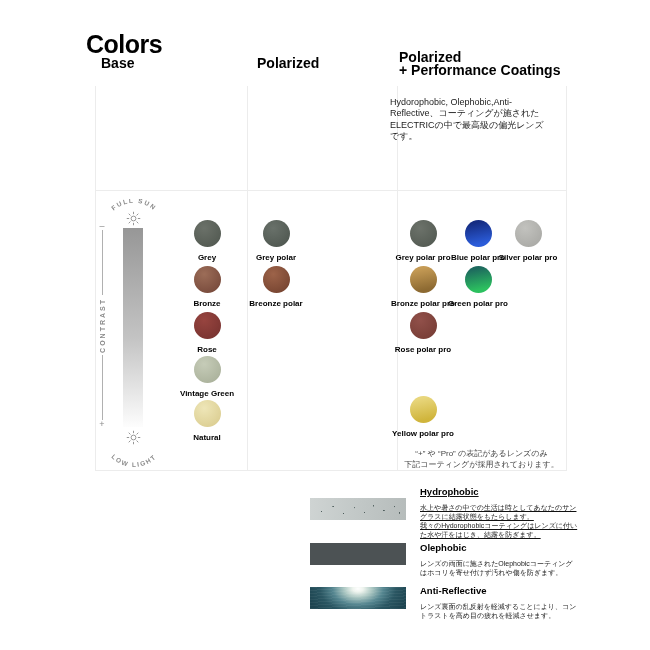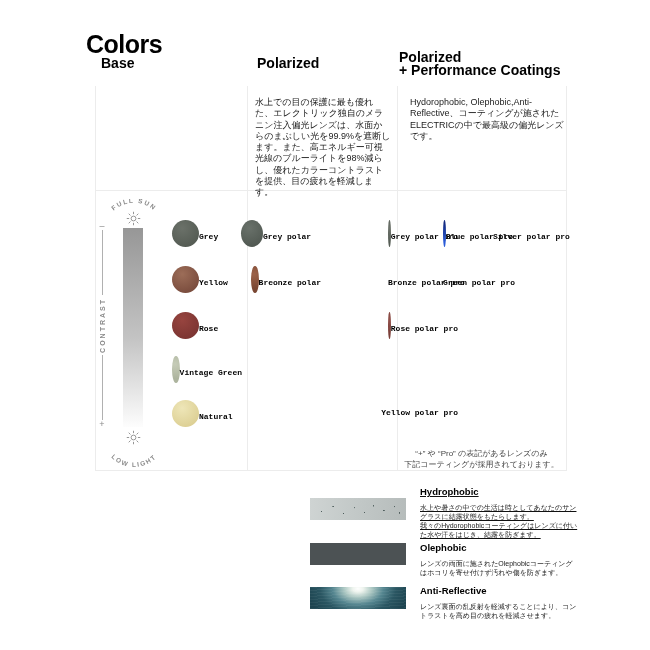--- a/index.html
+++ b/index.html
@@ -14,21 +14,21 @@
   
   .grad-bar{width:20px;height:199px;background:linear-gradient(#979797 0%,#c3c3c3 55%,#fdfdfd 100%);}
   .arc-text{font-size:6.5px;font-weight:600;letter-spacing:1.6px;fill:#8a8a8a;}
   .contrast-axis{display:flex;flex-direction:column;align-items:center;width:14px;height:206px;}
   .contrast-axis .sym{font-size:9px;color:#8a8a8a;line-height:8px;}
   .contrast-axis .seg{flex:1 1 auto;width:0;border-left:1px solid #b0b0b0;}
   .contrast-label{writing-mode:vertical-rl;transform:rotate(180deg);font-size:7px;letter-spacing:2px;
                   color:#8a8a8a;font-weight:600;padding:3px 0;}
   
   .swatch-zone{position:absolute;}
-  .swatch{position:absolute;display:flex;flex-direction:row;align-items:center;width:70px;transform:translateX(-50%);font-family:Liberation Mono, monospace;}
+  .swatch{position:absolute;display:flex;flex-direction:column;align-items:center;width:70px;transform:translateX(-50%);}
   .circle{width:27px;height:27px;border-radius:50%;}
   .swatch-label{margin-top:6px;font-size:8px;font-weight:700;color:#000;white-space:nowrap;}
   .footnote{font-size:8px;line-height:10.5px;color:#444;text-align:center;white-space:pre-line;}
   
   .coating-photo{width:96px;height:22px;}
   .photo-hydro{background:
      radial-gradient(circle 1.2px at 12% 62%, #51605f 45%, transparent 65%),
      radial-gradient(circle 1.1px at 24% 38%, #576665 45%, transparent 65%),
      radial-gradient(circle 1.3px at 35% 70%, #4c5b5a 45%, transparent 65%),
      radial-gradient(circle 1.1px at 46% 45%, #566564 45%, transparent 65%),
@@ -65,22 +65,21 @@
   <div class="abs hline" style="left:95px;top:190px;width:472px;"></div>
   <div class="abs hline" style="left:95px;top:470px;width:472px;"></div>
 
   <div class="abs col-header" style="left:101px;top:57px;">Base</div>
   <div class="abs col-header" style="left:257px;top:57px;">Polarized</div>
   <div class="abs col-header" style="left:399px;top:51px;">
     <div>Polarized</div>
     <div>+ Performance Coatings</div>
   </div>
 
-  <div class="abs col-desc" style="left:255px;top:97px;width:136px;">水上での目の保護に最も優れた、エレクトリック独自のメラニン注入偏光レンズは、水面からのまぶしい光を99.9%を遮断します。また、高エネルギー可視光線のブルーライトを98%減らし、優れたカラーコントラストを提供、目の疲れを軽減します。</div>
-  <div class="abs col-desc" style="left:410px;top:97px;width:155px;">Hydorophobic, Olephobic,Anti-Reflective、コーティングが施されたELECTRICの中で最高級の偏光レンズです。</div>
+  <div class="abs col-desc" style="left:390px;top:97px;width:155px;">Hydorophobic, Olephobic,Anti-Reflective、コーティングが施されたELECTRICの中で最高級の偏光レンズです。</div>
 
   <svg class="abs" style="left:100px;top:199px;" width="68" height="24" viewBox="0 0 68 24" xmlns="http://www.w3.org/2000/svg" xmlns:xlink="http://www.w3.org/1999/xlink">
     <defs>
         <path id="arcTop" d="M6,23 A30,30 0 0 1 62,23" fill="none"></path>
       </defs>
     <text class="arc-text"><textPath xlink:href="#arcTop" href="#arcTop" startOffset="50%" text-anchor="middle">FULL SUN</textPath></text>
   </svg>
   <svg class="abs" style="left:126px;top:211px;" width="15" height="15" viewBox="0 0 20 20">
     <circle cx="10" cy="10" r="3.2" fill="none" stroke="#8a8a8a" stroke-width="1.2"></circle>
     <g stroke="#8a8a8a" stroke-width="1.2">
@@ -123,41 +122,41 @@
     <span class="sym">+</span>
   </div>
 
   <div class="swatch-zone" style="left:207px;top:220px;">
       <div class="swatch" style="left: 0px; top: 0px;">
         <div class="circle" style="background: radial-gradient(circle at 38% 30%, rgb(107, 113, 105) 0%, rgb(85, 92, 84) 75%);"></div>
         <div class="swatch-label">Grey</div>
       </div>
       <div class="swatch" style="left: 0px; top: 46px;">
         <div class="circle" style="background: radial-gradient(circle at 38% 30%, rgb(156, 109, 88) 0%, rgb(123, 77, 62) 75%);"></div>
-        <div class="swatch-label">Yellow</div>
+        <div class="swatch-label">Bronze</div>
       </div>
       <div class="swatch" style="left: 0px; top: 92px;">
         <div class="circle" style="background: radial-gradient(circle at 38% 30%, rgb(151, 68, 63) 0%, rgb(124, 53, 50) 75%);"></div>
         <div class="swatch-label">Rose</div>
       </div>
       <div class="swatch" style="left: 0px; top: 136px;">
         <div class="circle" style="background: radial-gradient(circle at 38% 30%, rgb(198, 204, 184) 0%, rgb(173, 180, 158) 75%);"></div>
         <div class="swatch-label">Vintage Green</div>
       </div>
       <div class="swatch" style="left: 0px; top: 180px;">
         <div class="circle" style="background: radial-gradient(circle at 38% 30%, rgb(238, 230, 184) 0%, rgb(221, 208, 149) 75%);"></div>
         <div class="swatch-label">Natural</div>
       </div>
     </div>
   <div class="swatch-zone" style="left:276px;top:220px;">
       <div class="swatch" style="left: 0px; top: 0px;">
         <div class="circle" style="background: radial-gradient(circle at 38% 30%, rgb(105, 113, 106) 0%, rgb(82, 90, 83) 75%);"></div>
         <div class="swatch-label">Grey polar</div>
       </div>
-      <div class="swatch" style="left: 10px; top: 46px; justify-content: center;">
+      <div class="swatch" style="left: 0px; top: 46px; justify-content: center;">
         <div class="circle" style="background: radial-gradient(circle at 38% 30%, rgb(157, 99, 73) 0%, rgb(122, 71, 51) 75%);"></div>
         <div class="swatch-label">Breonze polar</div>
       </div>
     </div>
   <div class="swatch-zone" style="left:423px;top:220px;">
       <div class="swatch" style="left: 0px; top: 0px;">
         <div class="circle" style="background: radial-gradient(circle at 38% 30%, rgb(108, 114, 106) 0%, rgb(86, 93, 85) 75%);"></div>
         <div class="swatch-label">Grey polar pro</div>
       </div>
       <div class="swatch" style="left: 55px; top: 0px;">

